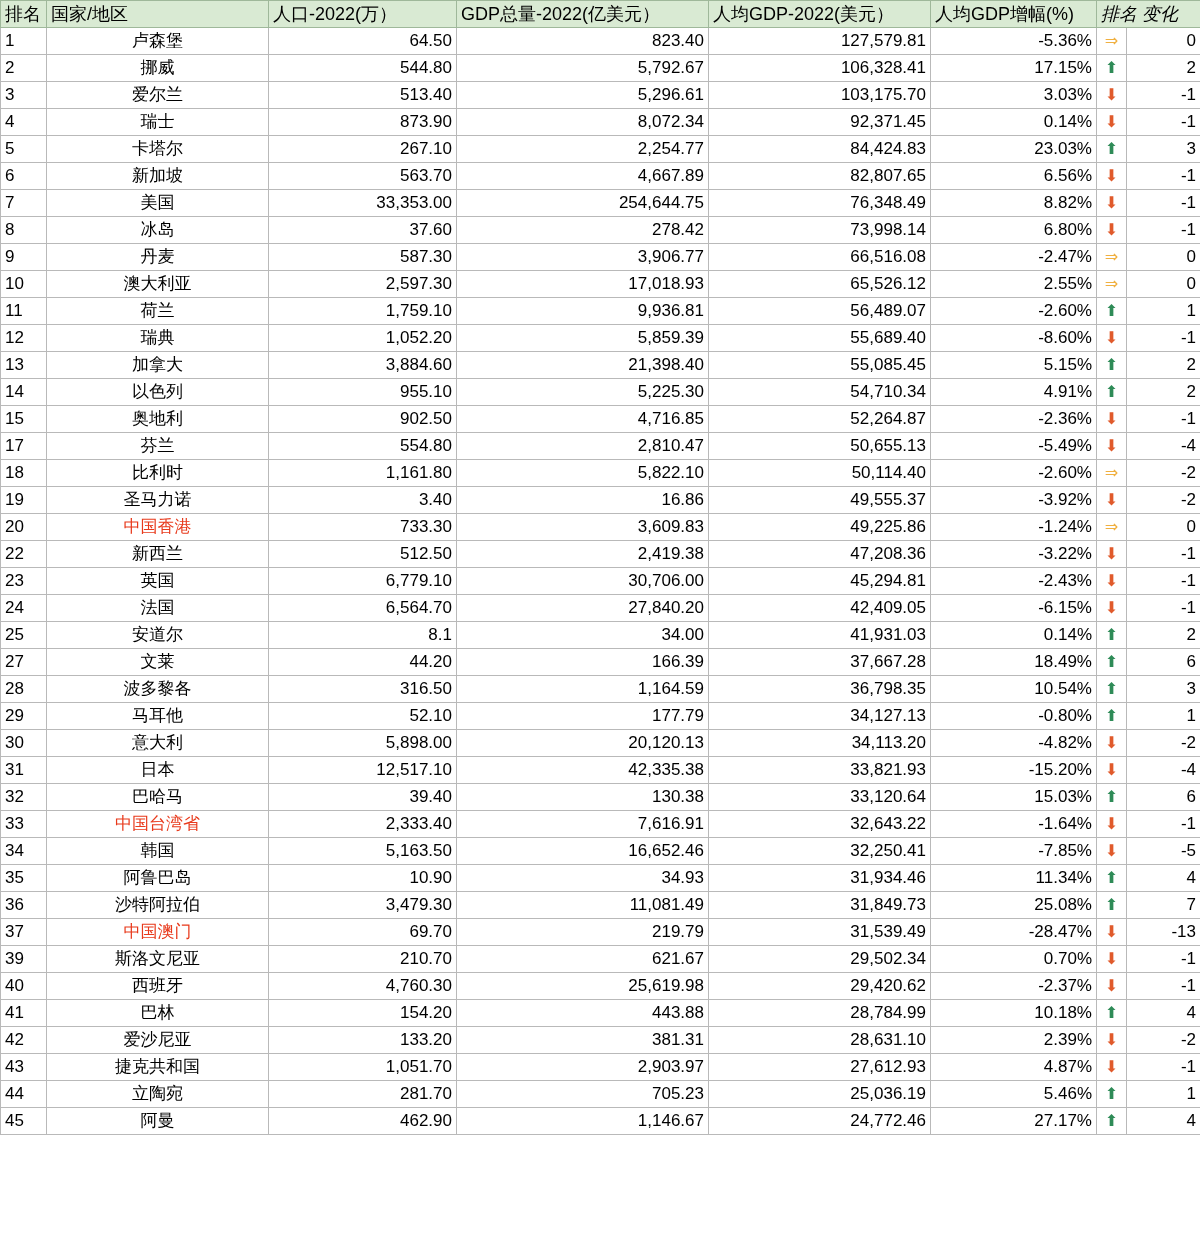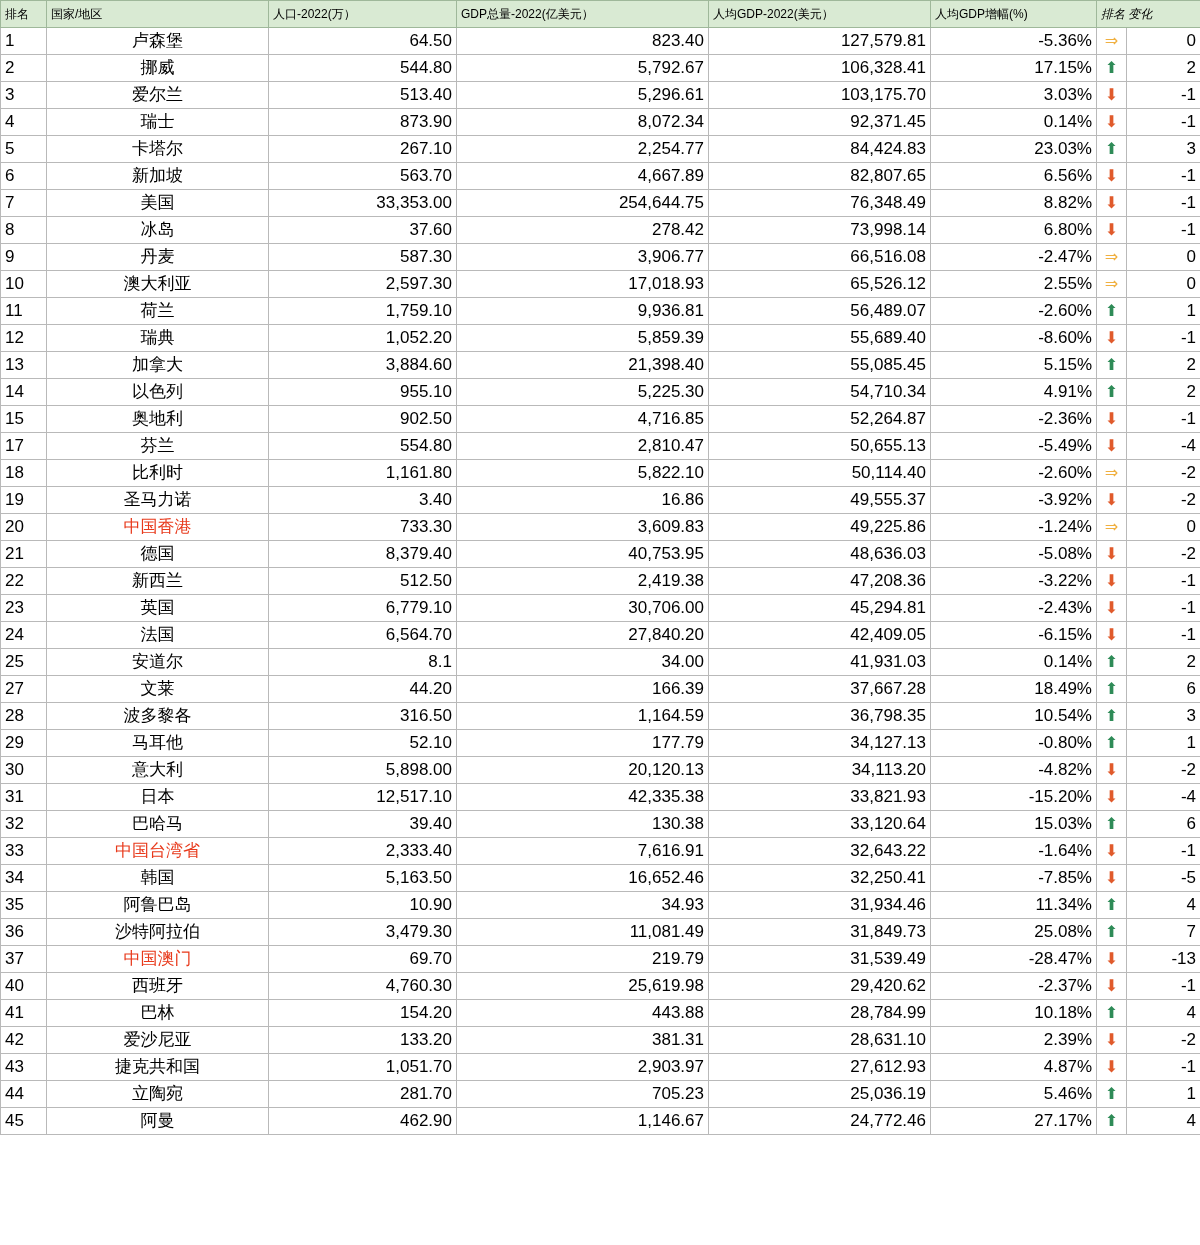--- a/index.html
+++ b/index.html
@@ -32,21 +32,21 @@
     padding: 0 4px;
     height: 26px;
     line-height: 26px;
     white-space: nowrap;
     overflow: hidden;
   }
   table.gdp thead th {
     background: #d9ead3;
     font-weight: normal;
     text-align: left;
-    font-size: 12px;
+    font-size: 18px;
     border-color: #9fb89a;
   }
   th.th-rank   { text-align: left; }
   th.th-country{ text-align: left; padding-left: 10px; }
   th.th-pop, th.th-gdp, th.th-pcgdp, th.th-growth { text-align: left; }
   th.th-arrowchange { text-align: right; padding-right: 6px; font-style: italic; }
 
   td.rank    { text-align: left;  padding-left: 4px; color:#000; }
   td.country { text-align: center;  padding-left: 12px; }
   td.num     { text-align: right; padding-right: 8px; }
@@ -275,30 +275,20 @@
         <td class="rank">20</td>
         <td class="country cn-red">中国香港</td>
         <td class="num">733.30</td>
         <td class="num">3,609.83</td>
         <td class="num">49,225.86</td>
         <td class="num">-1.24%</td>
         <td class="arrow"><span class="ar flat">⇒</span></td>
         <td class="change">0</td>
       </tr>
       <tr>
-        <td class="rank">21</td>
-        <td class="country">德国</td>
-        <td class="num">8,379.40</td>
-        <td class="num">40,753.95</td>
-        <td class="num">48,636.03</td>
-        <td class="num">-5.08%</td>
-        <td class="arrow"><span class="ar down">⬇</span></td>
-        <td class="change">-2</td>
-      </tr>
-      <tr>
         <td class="rank">22</td>
         <td class="country">新西兰</td>
         <td class="num">512.50</td>
         <td class="num">2,419.38</td>
         <td class="num">47,208.36</td>
         <td class="num">-3.22%</td>
         <td class="arrow"><span class="ar down">⬇</span></td>
         <td class="change">-1</td>
       </tr>
       <tr>
@@ -435,20 +425,30 @@
         <td class="rank">37</td>
         <td class="country cn-red">中国澳门</td>
         <td class="num">69.70</td>
         <td class="num">219.79</td>
         <td class="num">31,539.49</td>
         <td class="num">-28.47%</td>
         <td class="arrow"><span class="ar down">⬇</span></td>
         <td class="change">-13</td>
       </tr>
       <tr>
+        <td class="rank">39</td>
+        <td class="country">斯洛文尼亚</td>
+        <td class="num">210.70</td>
+        <td class="num">621.67</td>
+        <td class="num">29,502.34</td>
+        <td class="num">0.70%</td>
+        <td class="arrow"><span class="ar down">⬇</span></td>
+        <td class="change">-1</td>
+      </tr>
+      <tr>
         <td class="rank">40</td>
         <td class="country">西班牙</td>
         <td class="num">4,760.30</td>
         <td class="num">25,619.98</td>
         <td class="num">29,420.62</td>
         <td class="num">-2.37%</td>
         <td class="arrow"><span class="ar down">⬇</span></td>
         <td class="change">-1</td>
       </tr>
       <tr>

